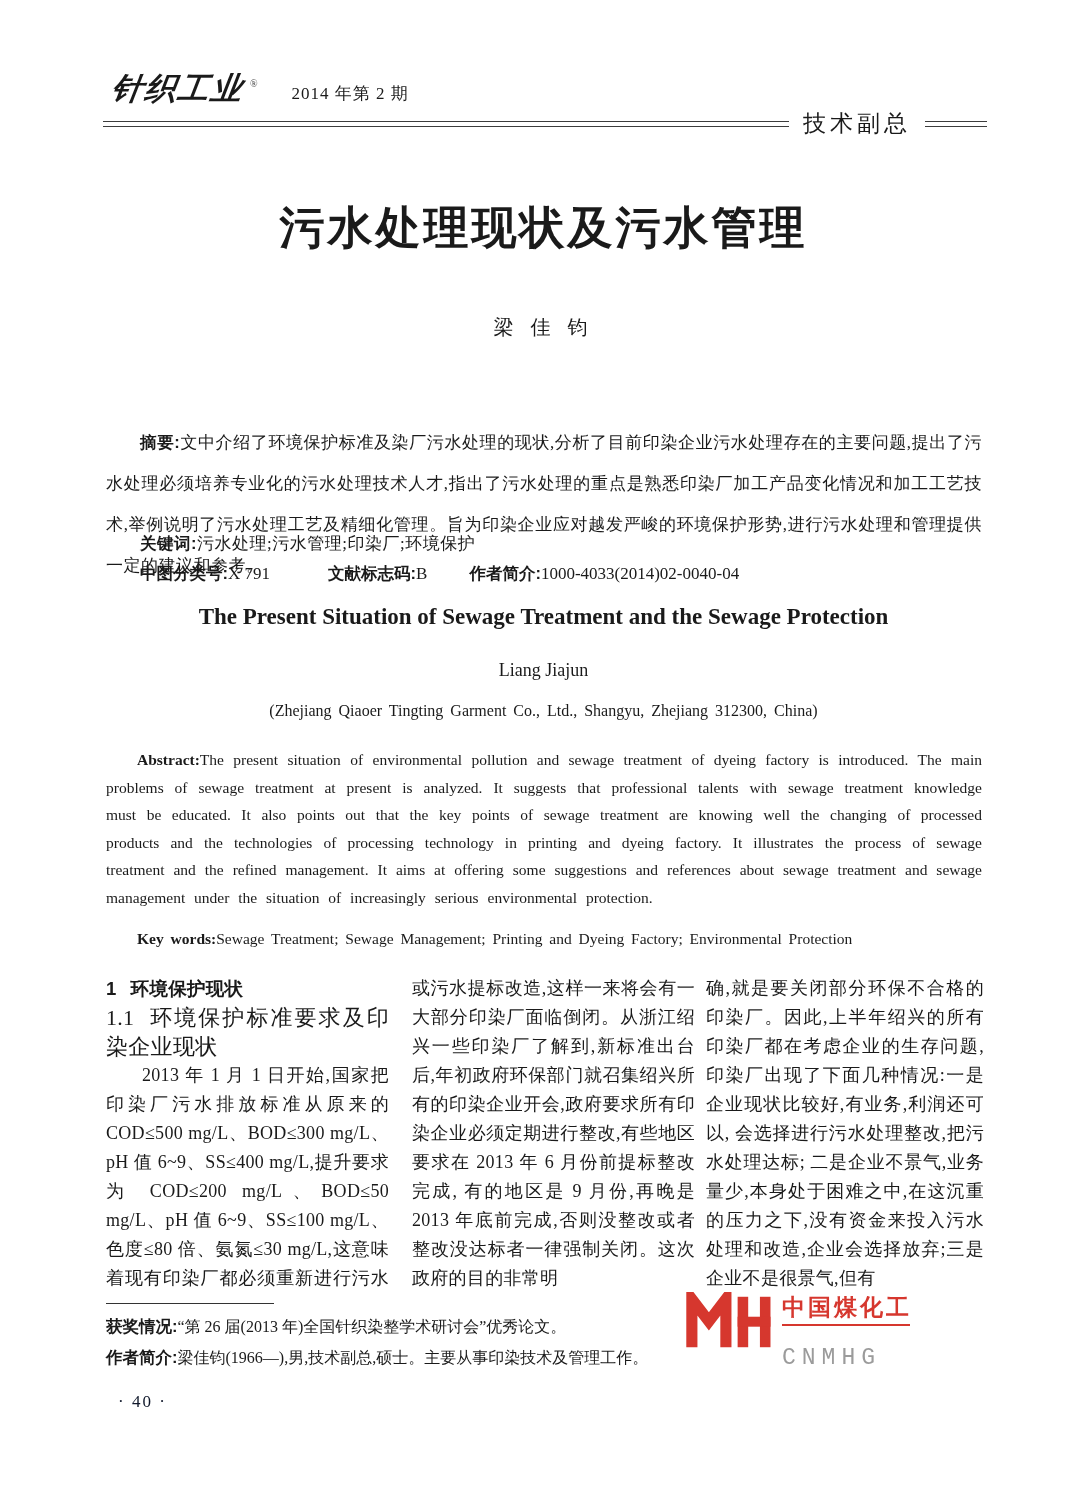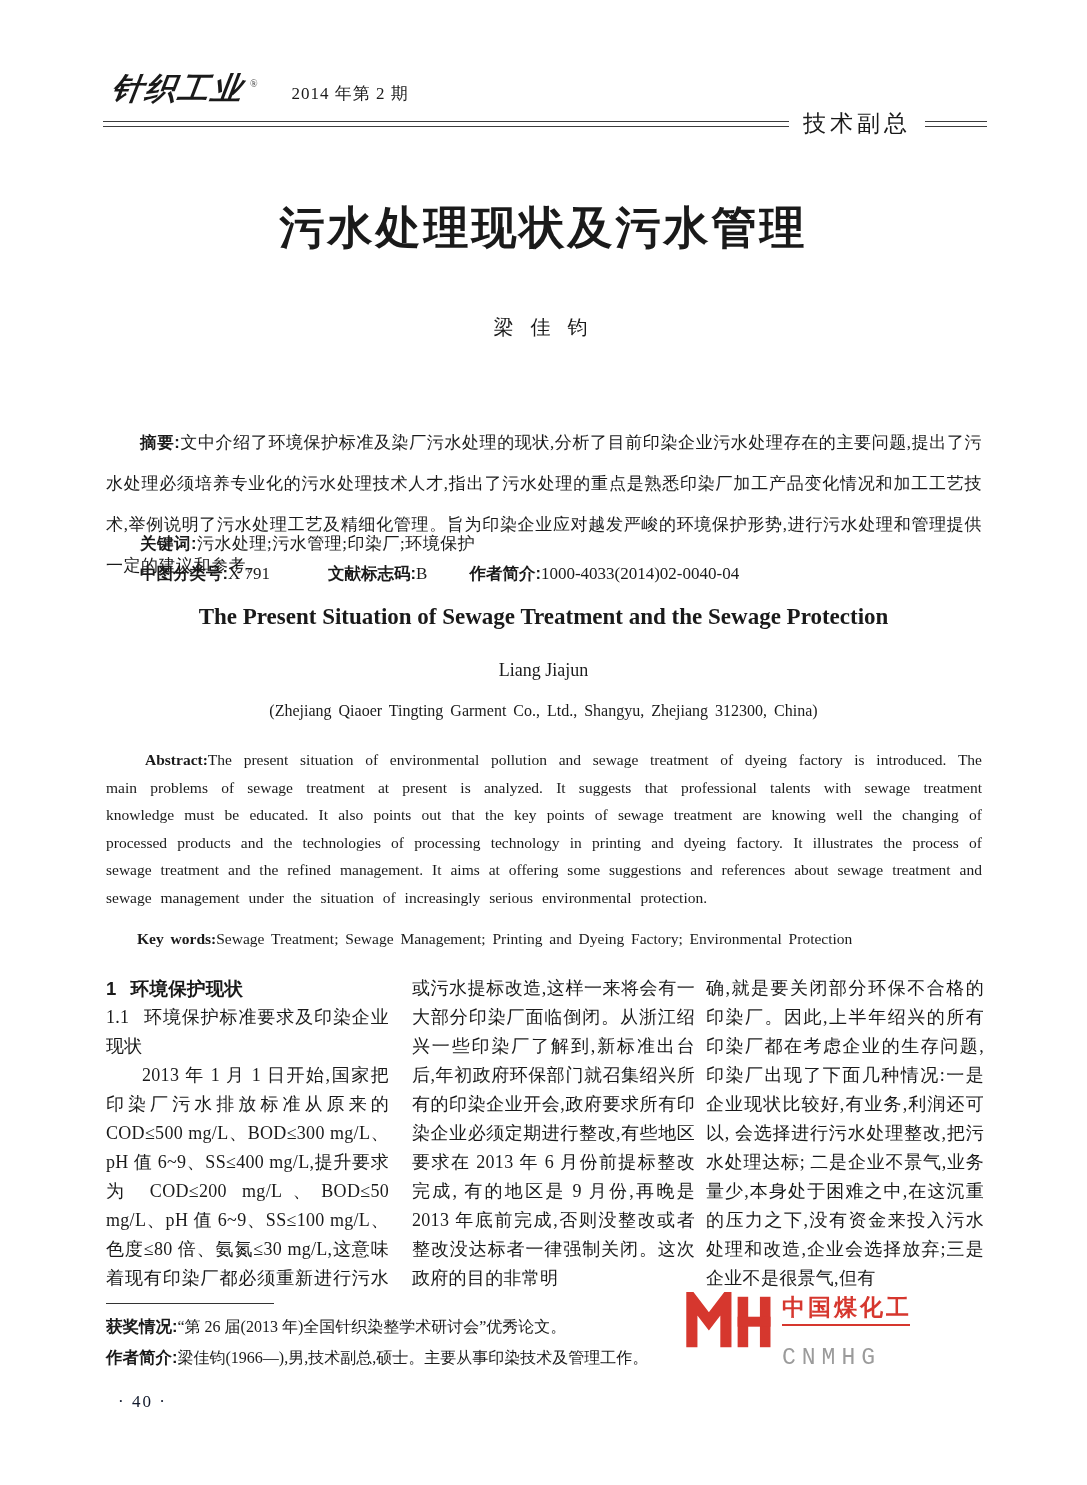--- a/index.html
+++ b/index.html
@@ -88,41 +88,41 @@
   }
   .en-affiliation{
     position:absolute;top:702px;left:0;width:100%;
     text-align:center;font-size:16px;word-spacing:3px;
   }
   .en-abstract{
     position:absolute;top:746px;left:106px;width:876px;
     font-size:15.5px;line-height:27.5px;text-align:justify;
     word-spacing:5px;
   }
-  .en-abstract .lbl-en{font-weight:bold;margin-left:8px;}
+  .en-abstract .lbl-en{font-weight:bold;}
   .en-keywords{
     position:absolute;top:930px;left:106px;width:876px;
     font-size:15.5px;text-indent:2em;word-spacing:3px;
   }
   .en-keywords .lbl-en{font-weight:bold;}
   
   .col{
     position:absolute;top:974px;height:324px;
     font-size:18px;line-height:29px;text-align:justify;
     letter-spacing:0.3px;overflow:hidden;
   }
   .col1{left:106px;width:283px;}
   .col2{left:412px;width:283px;}
   .col3{left:706px;width:278px;}
   .sec-h{
     font-family:"Liberation Sans",sans-serif;
     font-weight:bold;font-size:18.5px;line-height:29px;
     text-align:left;
   }
-  .sub-h{font-size:18px;line-height:29px;text-align:justify;}
+  .sub-h{font-size:22px;line-height:29px;text-align:justify;}
   .num-gap{display:inline-block;width:14px;}
   .body-para{text-indent:2em;}
   
   .foot-rule{
     position:absolute;top:1303px;left:106px;width:168px;
     border-top:1.6px solid #333;
   }
   .foot-line{
     position:absolute;left:106px;width:580px;
     font-size:16px;line-height:24px;

